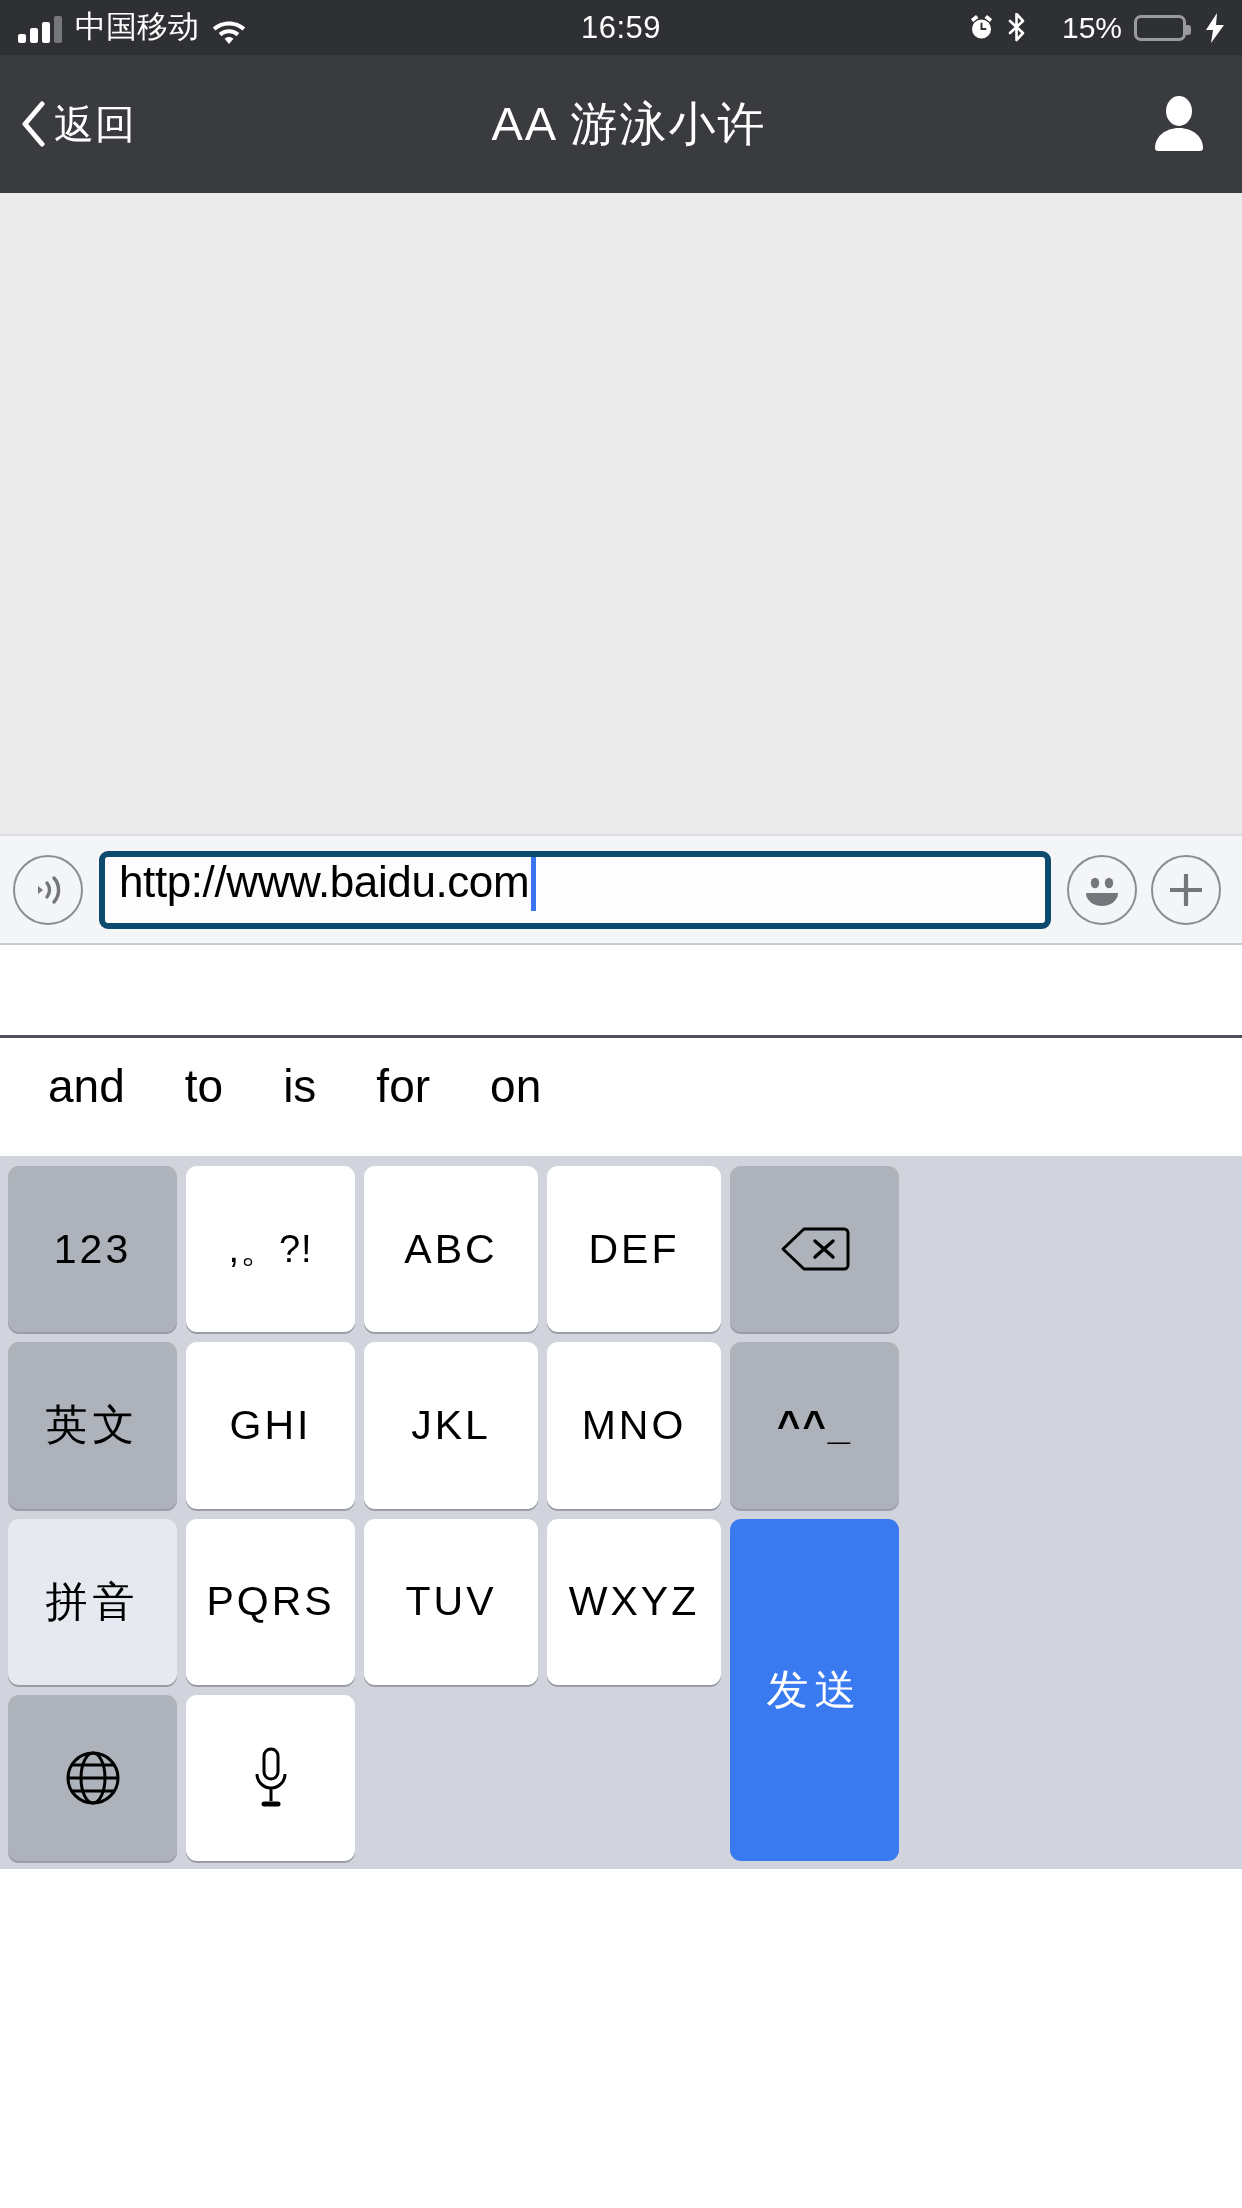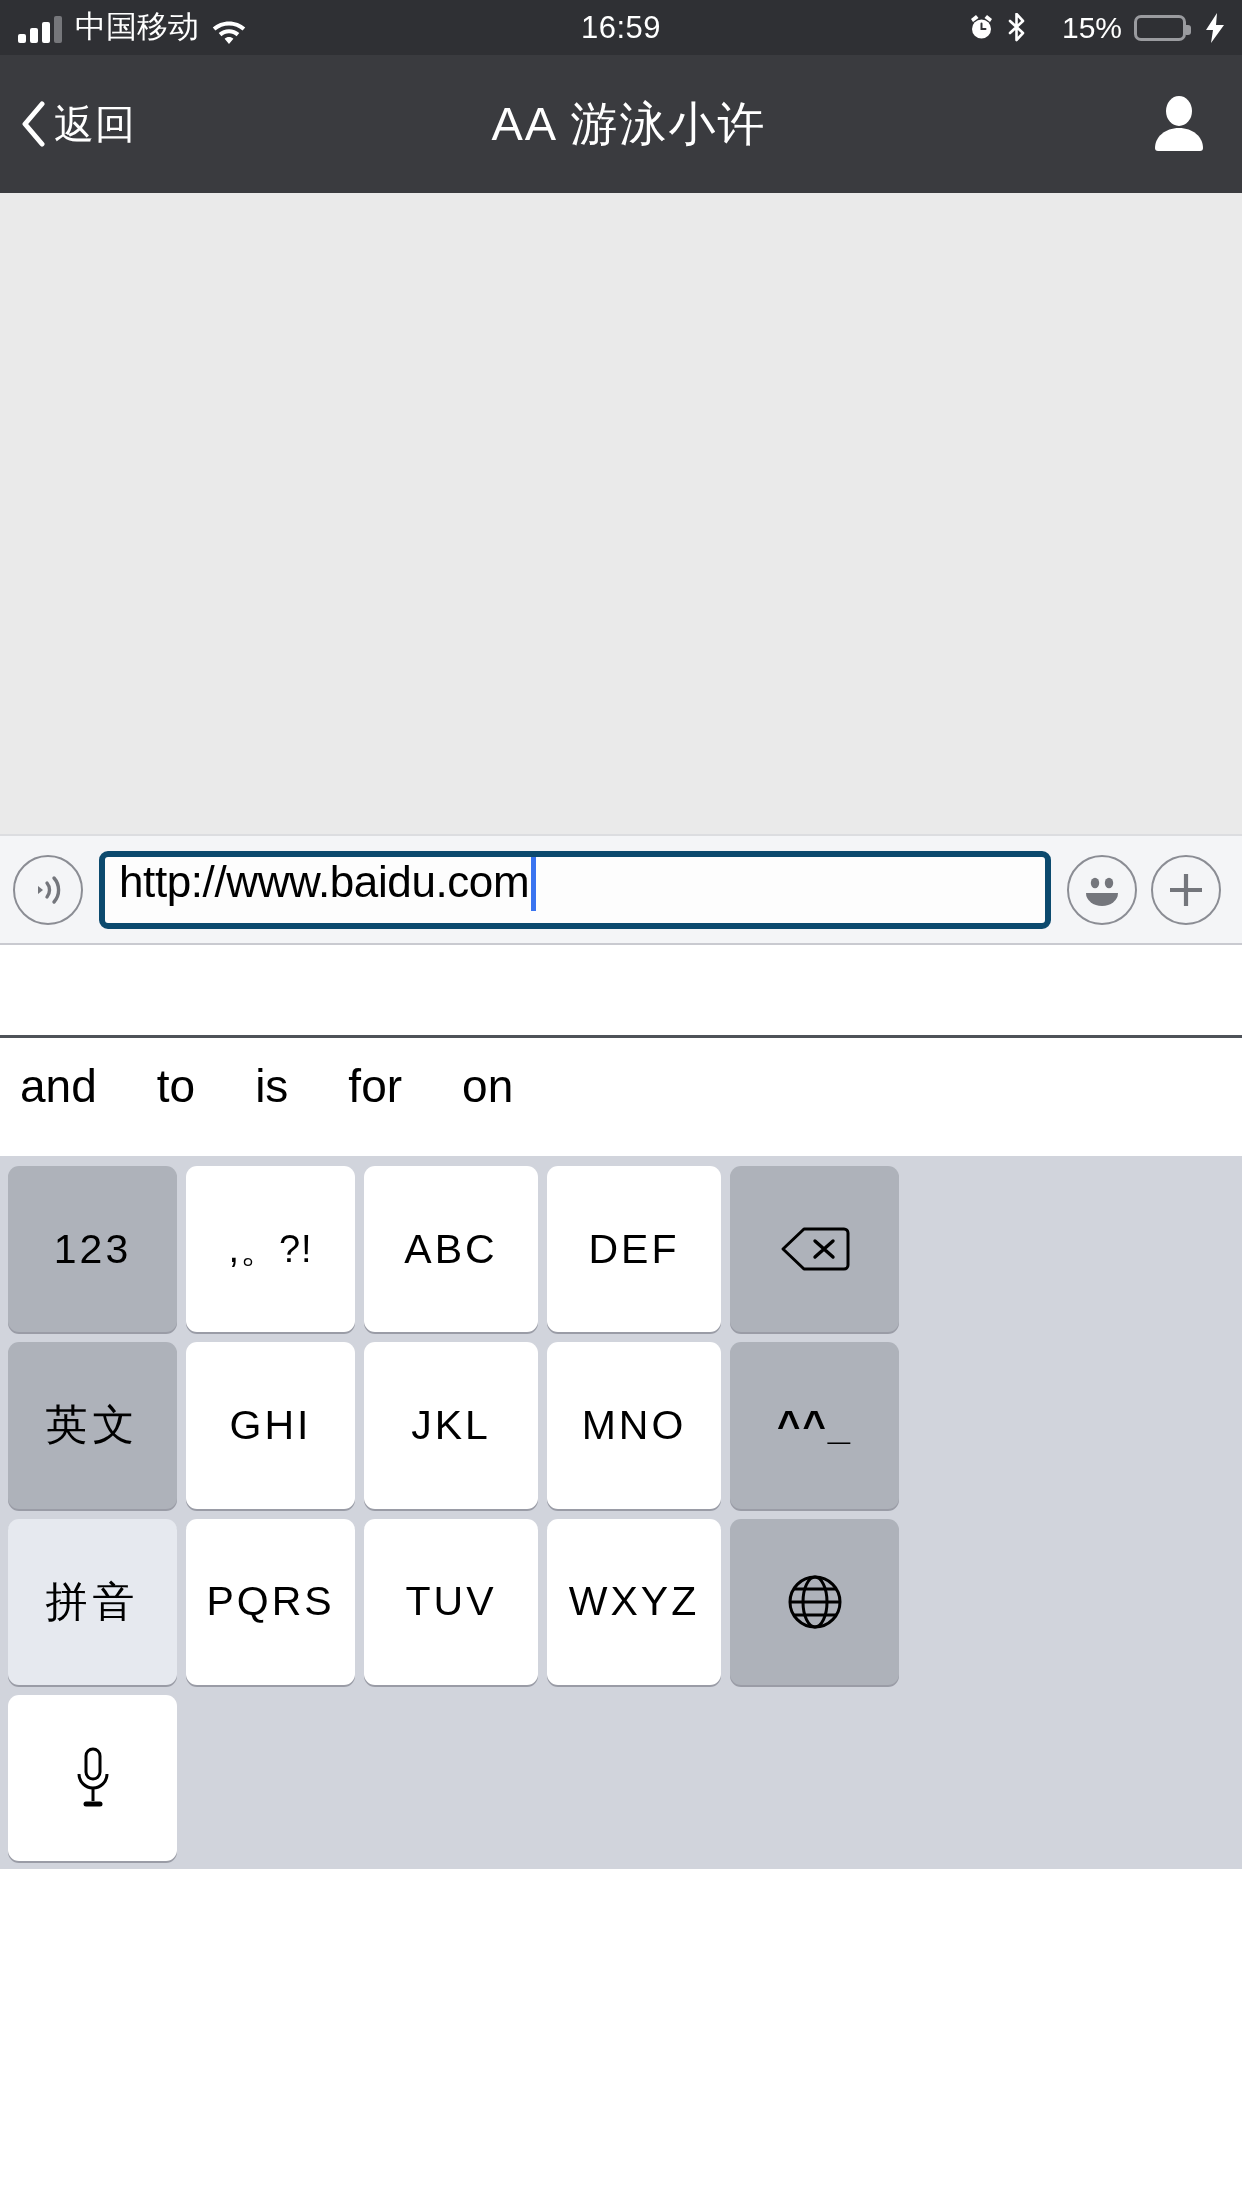--- a/index.html
+++ b/index.html
@@ -197,21 +197,21 @@
     background: #ffffff;
     border-bottom: 3px solid #4e5258;
   }
 
   
   .suggest-bar {
     height: 95px;
     background: #ffffff;
     display: flex;
     align-items: center;
-    padding-left: 8px;
+    padding-left: 36px;
     box-sizing: border-box;
   }
   .suggest-item {
     font-size: 46px;
     color: #000000;
     cursor: pointer;
     padding: 0 12px;
   }
   .suggest-item + .suggest-item { margin-left: 36px; }
 
@@ -415,20 +415,23 @@
     </div>
     <div class="key white">
       <span>PQRS</span>
     </div>
     <div class="key white">
       <span>TUV</span>
     </div>
     <div class="key white">
       <span>WXYZ</span>
     </div>
+    <div class="key blue send">
+      <span>发送</span>
+    </div>
     <div class="key gray">
       <svg class="globe-icon" viewBox="0 0 56 56">
         <circle cx="28" cy="28" r="25" stroke="#000" stroke-width="3" fill="none"></circle>
         <ellipse cx="28" cy="28" rx="12" ry="25" stroke="#000" stroke-width="3" fill="none"></ellipse>
         <path d="M3 28 H53 M7 15 H49 M7 41 H49" stroke="#000" stroke-width="3" fill="none"></path>
       </svg>
     </div>
     <div class="key white">
       <svg class="mic-icon" viewBox="0 0 36 62">
         <rect x="11" y="2" width="14" height="30" rx="7" stroke="#000" stroke-width="3" fill="none"></rect>

